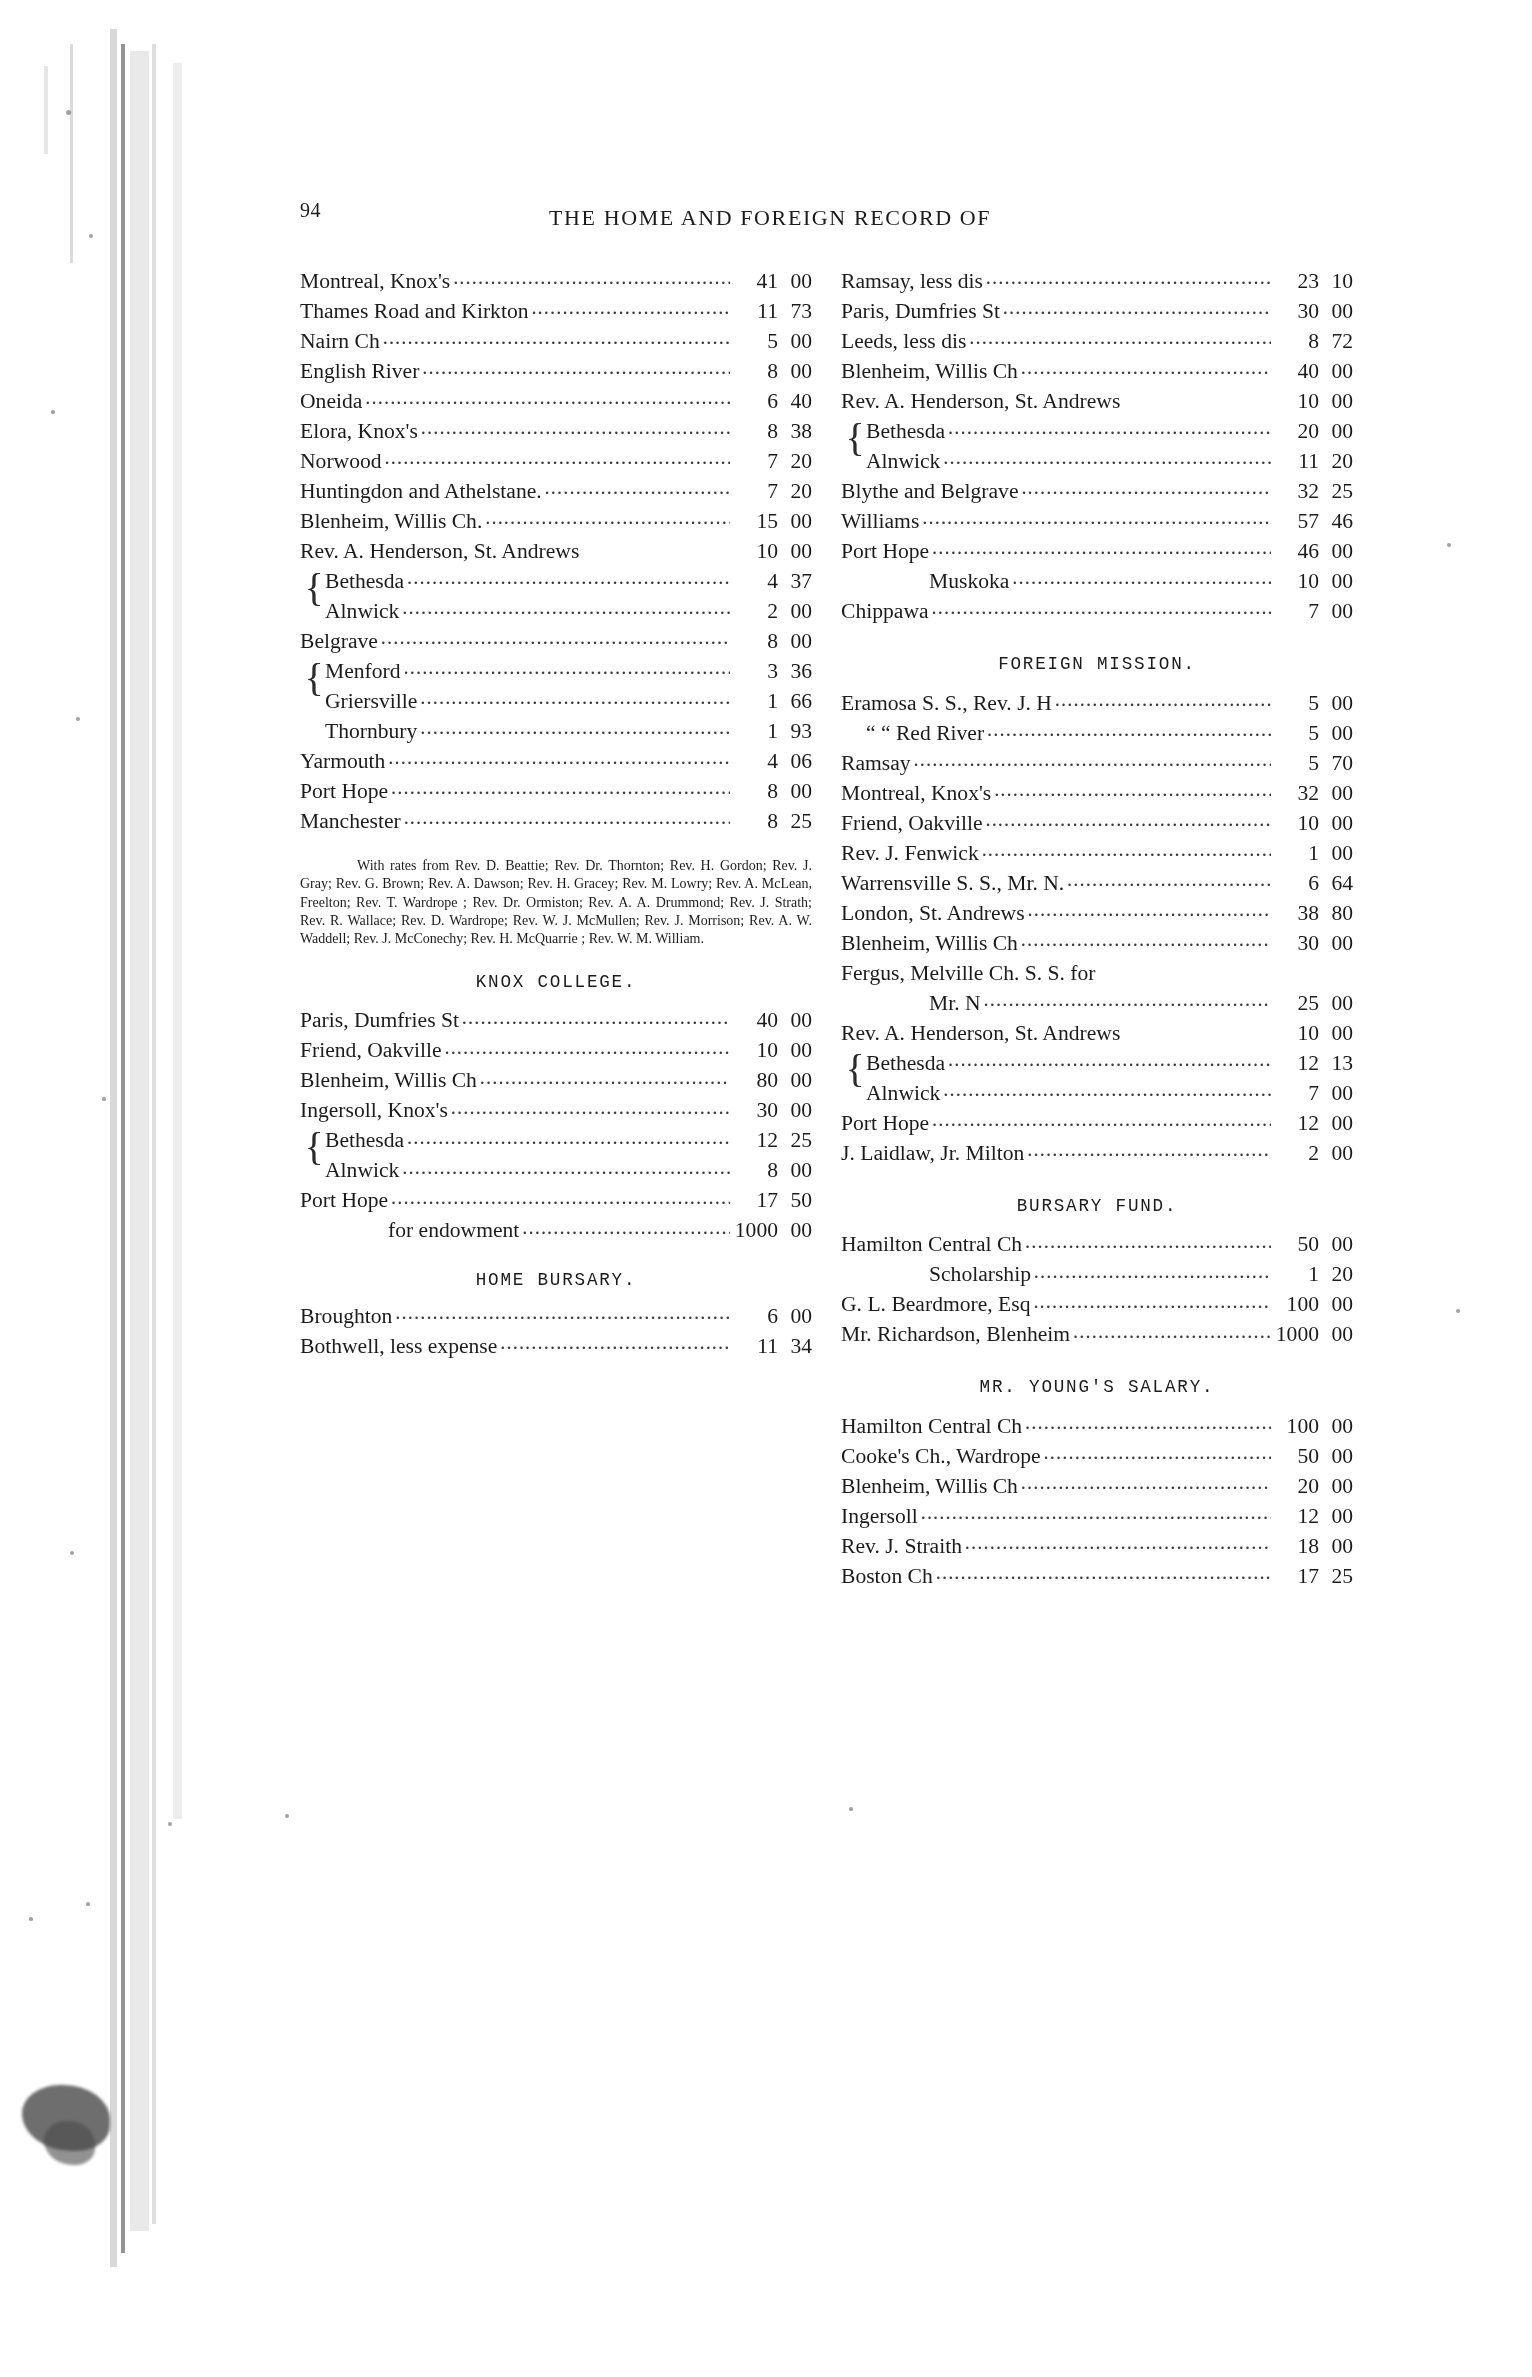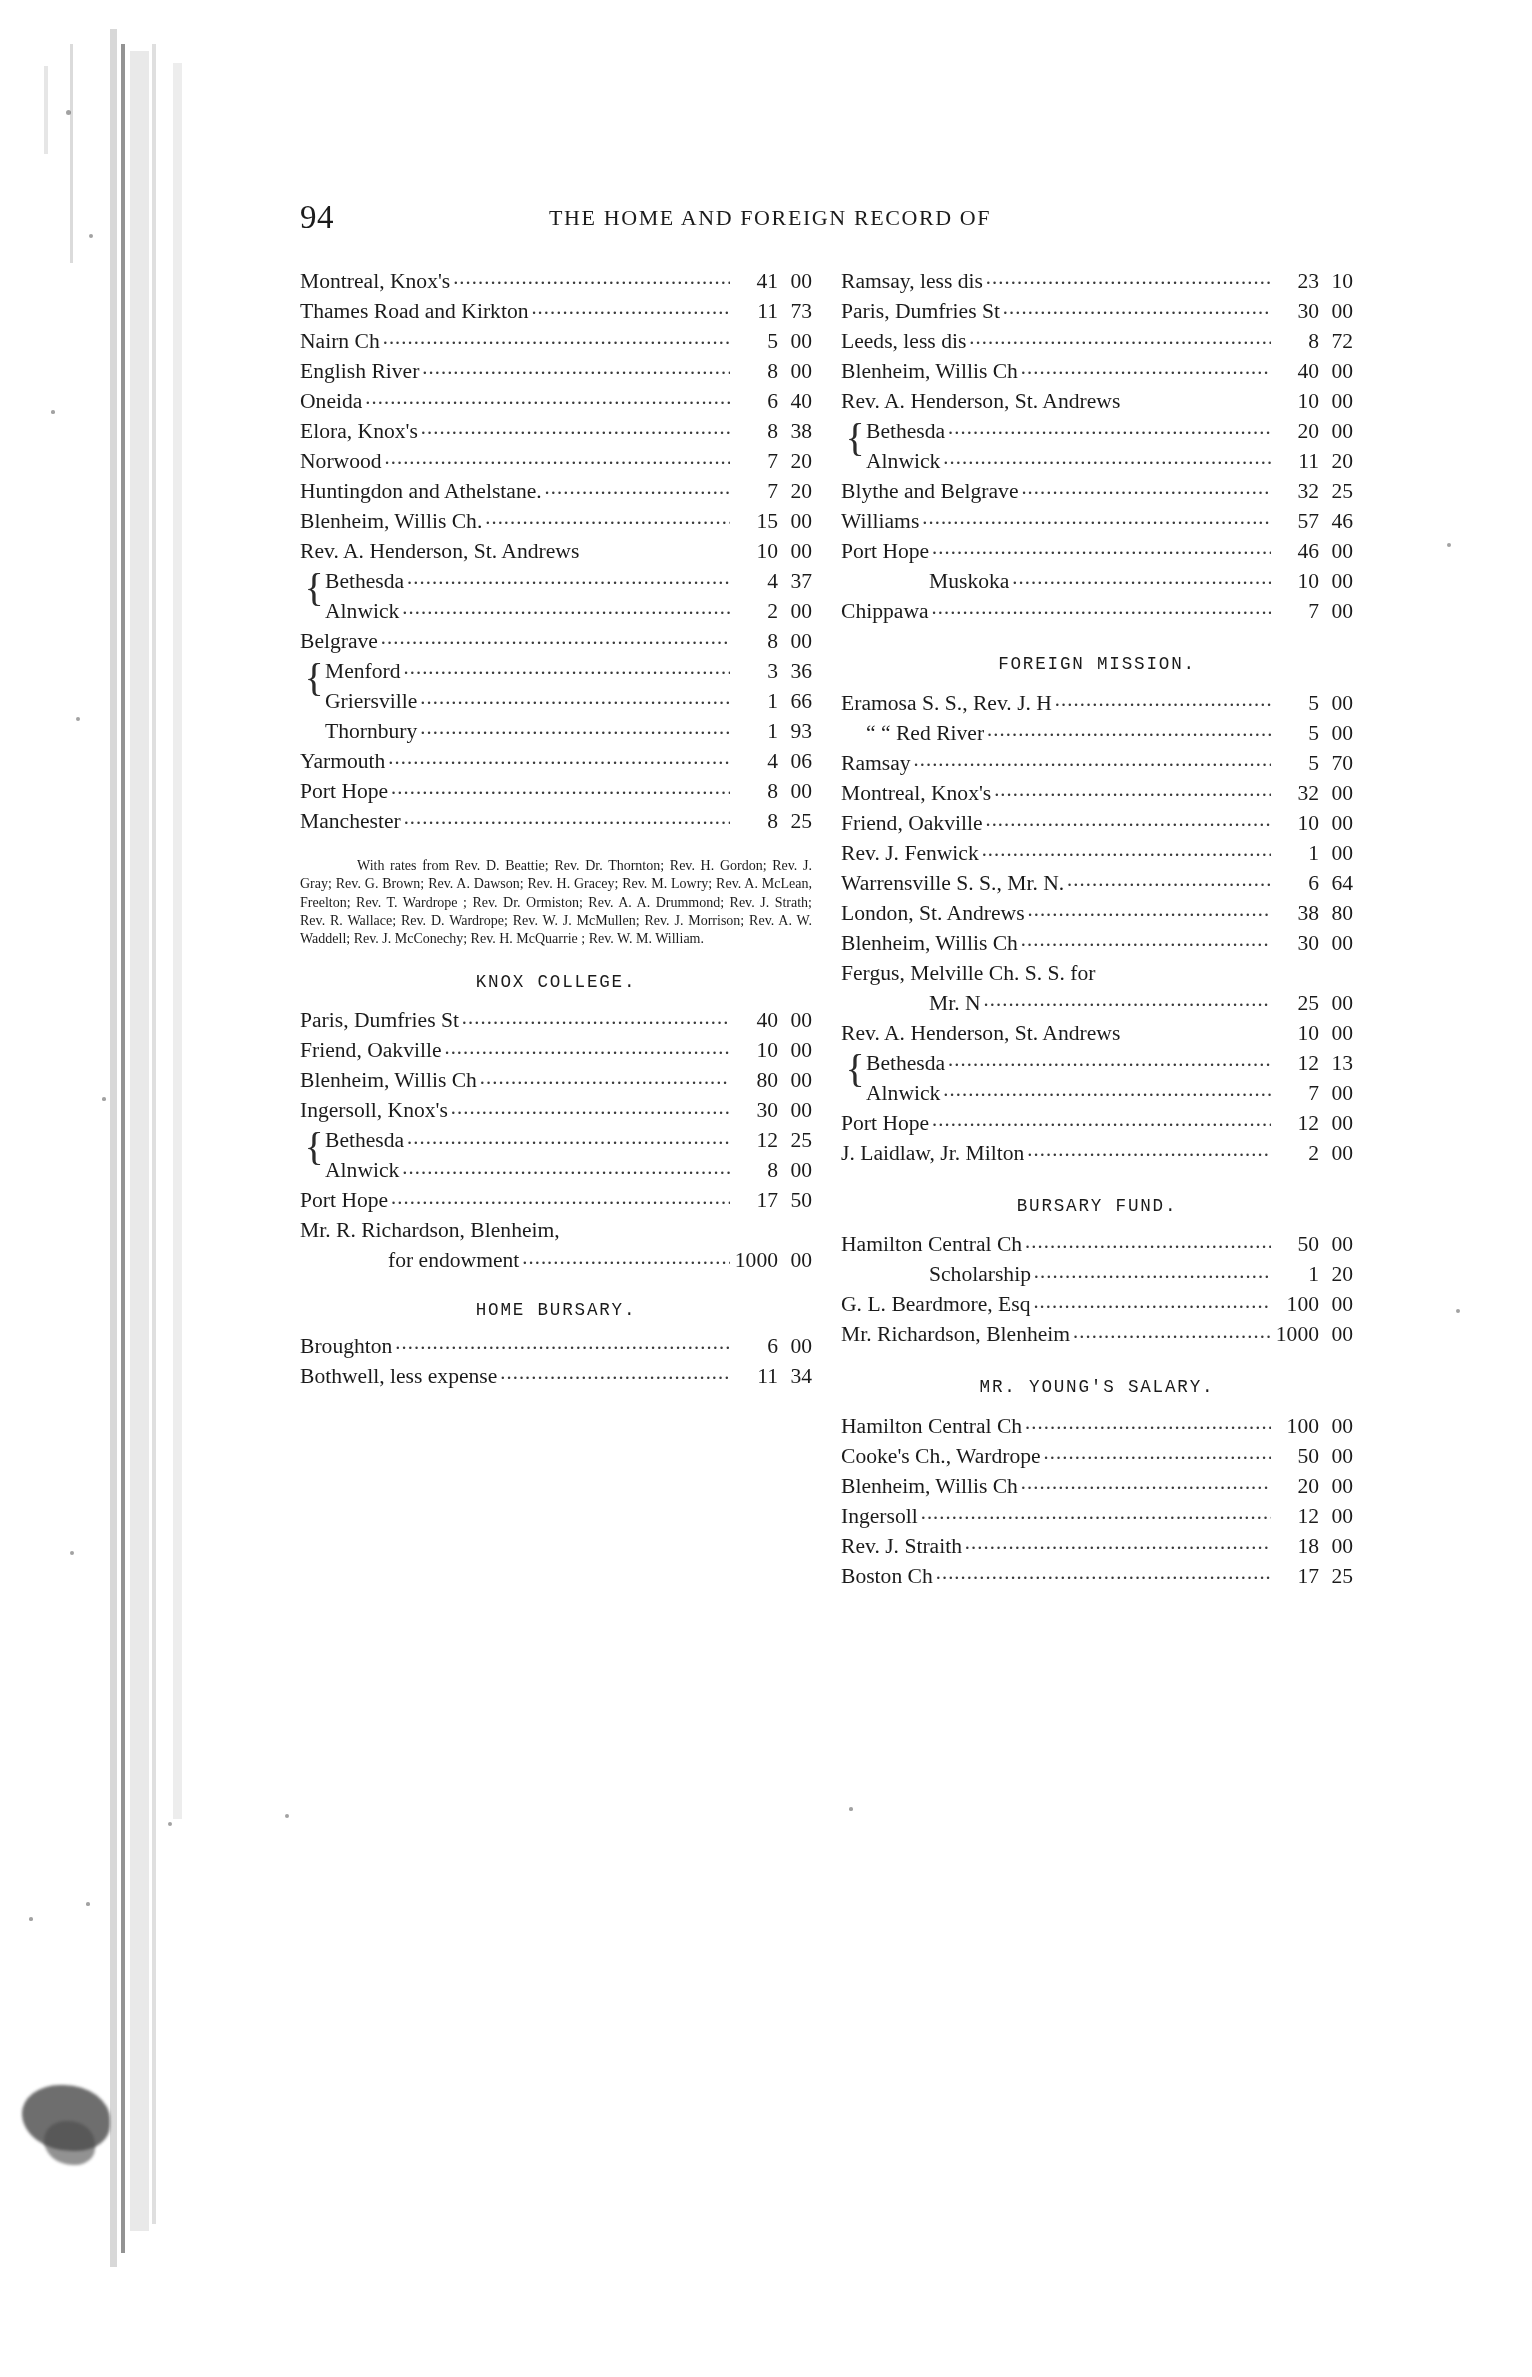--- a/index.html
+++ b/index.html
@@ -52,21 +52,21 @@
     position: absolute;
     left: 300px;
     top: 199px;
     width: 1024px;
     height: 37px;
   }
   .folio {
     position: absolute;
     left: 0;
     top: 0;
-    font-size: 33px;
+    font-size: 20px;
     letter-spacing: 0.4px;
   }
   .running-head {
     position: absolute;
     left: 249px;
     top: 5.9px;
     font-size: 22px;
     letter-spacing: 1.6px;
   }
 
@@ -333,24 +333,20 @@
         <div class="entry indent">
           <span class="nm">Alnwick</span>
           <span class="dots">............................................................</span>
           <span class="amt"><span class="dollars">8</span><span class="cents">00</span></span>
         </div>
         <div class="entry">
           <span class="nm">Port Hope</span>
           <span class="dots">............................................................</span>
           <span class="amt"><span class="dollars">17</span><span class="cents">50</span></span>
         </div>
-        <div class="entry nodots">
-          <span class="nm">Mr. R. Richardson, Blenheim,</span>
-          <span class="amt"><span class="dollars"></span><span class="cents"></span></span>
-        </div>
         <div class="entry indent2">
           <span class="nm">for endowment</span>
           <span class="dots">............................................................</span>
           <span class="amt"><span class="dollars">1000</span><span class="cents">00</span></span>
         </div>
       </div>
 
     <div class="section-head tight">HOME BURSARY.</div>
     <div>
         <div class="entry">

